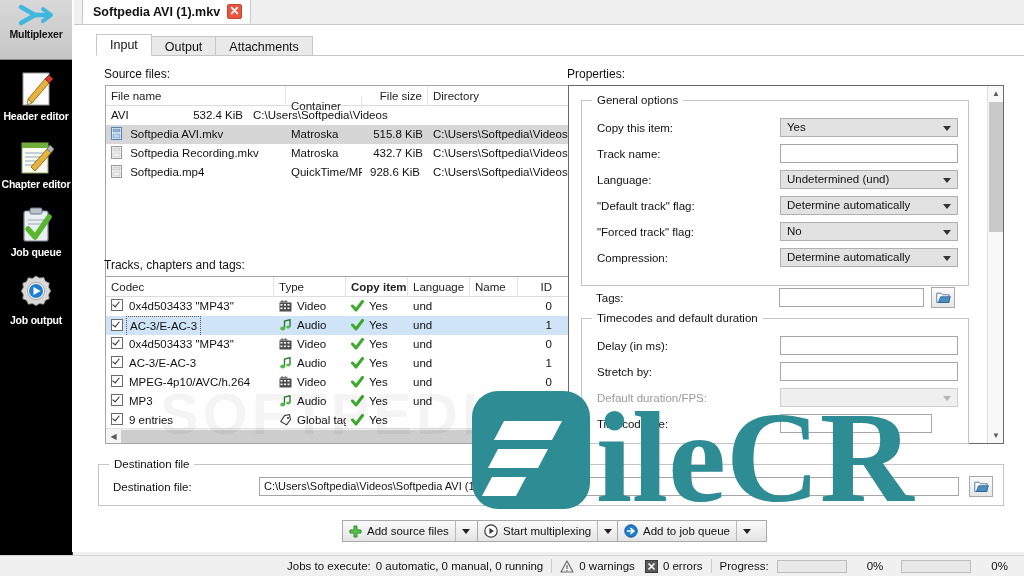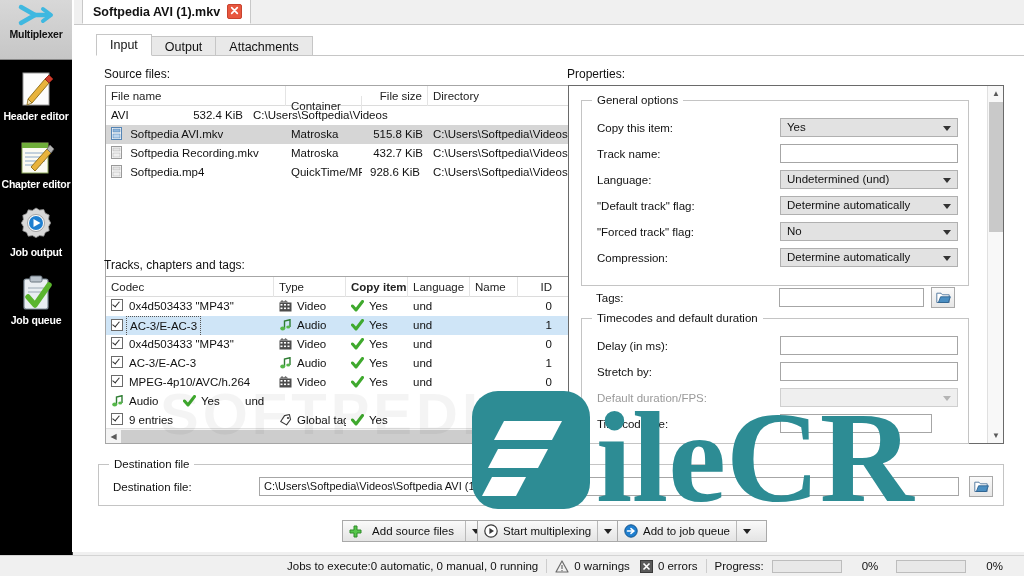--- a/index.html
+++ b/index.html
@@ -389,44 +389,44 @@
           <path d="M16 30 L32 12 L36 16 L20 34 Z" fill="#e8b33c" stroke="#8a6a15" stroke-width="0.9"></path>
           <path d="M32 12 L35 8 L39 12 L36 16 Z" fill="#b5b5b5" stroke="#6b6b6b" stroke-width="0.8"></path>
         </svg>
       </div>
       <span class="side-label">Chapter editor</span>
     </div>
 
     <div class="side-item" style="padding-top:8px;">
       <div class="side-icon">
         <svg width="42" height="40" viewBox="0 0 42 40">
-          <g fill="#d8d8d8" stroke="#8e8e8e" stroke-width="0.8">
-            <path d="M21 3 l3.6 2.1 4.1-.6 1.7 3.8 3.8 1.7-.6 4.1L35.7 18l-2.1 3.6.6 4.1-3.8 1.7-1.7 3.8-4.1-.6L21 32.6l-3.6-2-4.1.6-1.7-3.8-3.8-1.7.6-4.1L6.3 18l2.1-3.6-.6-4.1 3.8-1.7 1.7-3.8 4.1.6z"></path>
-          </g>
-          <circle cx="21" cy="18" r="8.5" fill="#ffffff" stroke="#8e8e8e" stroke-width="0.8"></circle>
-          <circle cx="21" cy="18" r="7" fill="#1f7fd0"></circle>
-          <path d="M18.5 14 L25.5 18 L18.5 22 Z" fill="#ffffff"></path>
-        </svg>
-      </div>
-      <span class="side-label">Job output</span>
-    </div>
-
-    <div class="side-item" style="padding-top:8px;">
-      <div class="side-icon">
-        <svg width="42" height="40" viewBox="0 0 42 40">
           <rect x="9" y="6" width="24" height="30" rx="2" fill="#e9eef2" stroke="#7e8b96" stroke-width="1.2"></rect>
           <rect x="15" y="3" width="12" height="6" rx="1.5" fill="#b9c3cc" stroke="#6b7680" stroke-width="1"></rect>
           <g stroke="#9aa8b4" stroke-width="1">
             <line x1="13" y1="15" x2="29" y2="15"></line>
             <line x1="13" y1="19" x2="29" y2="19"></line>
           </g>
           <path d="M13 24 L20 32 L34 12" stroke="#5ab52e" stroke-width="5.5" fill="none" stroke-linecap="round" stroke-linejoin="round"></path>
         </svg>
       </div>
       <span class="side-label">Job queue</span>
+    </div>
+
+    <div class="side-item" style="padding-top:8px;">
+      <div class="side-icon">
+        <svg width="42" height="40" viewBox="0 0 42 40">
+          <g fill="#d8d8d8" stroke="#8e8e8e" stroke-width="0.8">
+            <path d="M21 3 l3.6 2.1 4.1-.6 1.7 3.8 3.8 1.7-.6 4.1L35.7 18l-2.1 3.6.6 4.1-3.8 1.7-1.7 3.8-4.1-.6L21 32.6l-3.6-2-4.1.6-1.7-3.8-3.8-1.7.6-4.1L6.3 18l2.1-3.6-.6-4.1 3.8-1.7 1.7-3.8 4.1.6z"></path>
+          </g>
+          <circle cx="21" cy="18" r="8.5" fill="#ffffff" stroke="#8e8e8e" stroke-width="0.8"></circle>
+          <circle cx="21" cy="18" r="7" fill="#1f7fd0"></circle>
+          <path d="M18.5 14 L25.5 18 L18.5 22 Z" fill="#ffffff"></path>
+        </svg>
+      </div>
+      <span class="side-label">Job output</span>
     </div>
   </div>
 
   <div id="main">
 
     <div id="doc-tabs">
       <div id="doc-tab">
         <span>Softpedia AVI (1).mkv</span>
         <span class="tab-close">
           <svg width="9" height="9" viewBox="0 0 9 9" style="display:block;margin:1px auto;">
@@ -610,20 +610,21 @@
               </svg></span><span>Video</span></div>
         <div style="width:62px;"><span class="tick"><svg width="13" height="12" viewBox="0 0 13 12">
                 <path d="M1.5 6 L5 10 L11.5 1.5" stroke="#3fa92e" stroke-width="3" fill="none" stroke-linecap="round" stroke-linejoin="round"></path>
               </svg></span><span>Yes</span></div>
         <div style="width:62px;">und</div>
         <div style="width:48px;"></div>
         <div style="width:38px; text-align:right; padding-right:4px;">0</div>
       </div>
 
       <div class="lrow">
+        <div style="width:168px;"><span class="ckbox"></span><span>MP3</span></div>
         <div style="width:72px;"><span class="tick"><svg width="13" height="12" viewBox="0 0 13 12">
                 <path d="M5.5 9.5 L5.5 2 L11 0.7 L11 8" stroke="#2e7d32" stroke-width="1.4" fill="none"></path>
                 <ellipse cx="3.7" cy="9.4" rx="2.5" ry="2" fill="#56b84a"></ellipse>
                 <ellipse cx="9.2" cy="8" rx="2" ry="1.6" fill="#56b84a"></ellipse>
               </svg></span><span>Audio</span></div>
         <div style="width:62px;"><span class="tick"><svg width="13" height="12" viewBox="0 0 13 12">
                 <path d="M1.5 6 L5 10 L11.5 1.5" stroke="#3fa92e" stroke-width="3" fill="none" stroke-linecap="round" stroke-linejoin="round"></path>
               </svg></span><span>Yes</span></div>
         <div style="width:62px;">und</div>
         <div style="width:48px;"></div>
@@ -739,21 +740,21 @@
         <span>C:\Users\Softpedia\Videos\Softpedia AVI (1).mkv</span>
       </div>
       <div class="browse-btn" style="left:870px; top:11px;">
         <svg width="15" height="13" viewBox="0 0 15 13">
           <path d="M0.8 11.5 V2.2 h4.2 l1.4 1.6 h6.8 v7.7 z" fill="#ffffff" stroke="#5b7fa3" stroke-width="1"></path>
           <path d="M2.4 11.5 L4.6 5.8 H14.4 L12.2 11.5 Z" fill="#4a8ec2" stroke="#2e628e" stroke-width="0.9"></path>
         </svg>
       </div>
     </div>
 
-    <div class="btn" style="left:270px; top:520px; width:145px;justify-content:space-between;">
+    <div class="btn" style="left:270px; top:520px; width:145px;">
       <span style="margin-right:5px; display:flex;">
         <svg width="13" height="13" viewBox="0 0 13 13">
             <path d="M5 1 h3 v4 h4 v3 h-4 v4 h-3 v-4 h-4 v-3 h4 z" fill="#55c64a" stroke="#2f8a28" stroke-width="1"></path>
           </svg>
       </span>
       <span>Add source files</span>
       <span class="split">
           <span class="caret"></span>
         </span>
     </div>
@@ -797,21 +798,21 @@
         <path d="M22 94 h34 l-10 19 h-34 z"></path>
       </g>
 
       <text x="126" y="118" font-family="'Liberation Serif', serif" font-size="130" font-weight="bold" fill="#2d8c94">ileCR</text>
     </svg>
   </div>
 
   <div id="statusbar">
     <div style="width:287px;"></div>
     <span>Jobs to execute:</span>
-    <span style="">0 automatic, 0 manual, 0 running</span>
+    <span style="margin-left:5px;">0 automatic, 0 manual, 0 running</span>
     <div class="sb-sep"></div>
     <span style="display:flex;align-items:center;margin-right:5px;">
       <svg width="14" height="13" viewBox="0 0 14 13">
           <path d="M7 1 L13 12 H1 Z" fill="none" stroke="#6b6b6b" stroke-width="1.2" stroke-linejoin="round"></path>
           <rect x="6.4" y="5" width="1.2" height="4" fill="#6b6b6b"></rect>
           <rect x="6.4" y="10" width="1.2" height="1.2" fill="#6b6b6b"></rect>
         </svg>
     </span>
     <span>0 warnings</span>
     <span style="display:flex;align-items:center;margin:0 5px 0 10px;">

